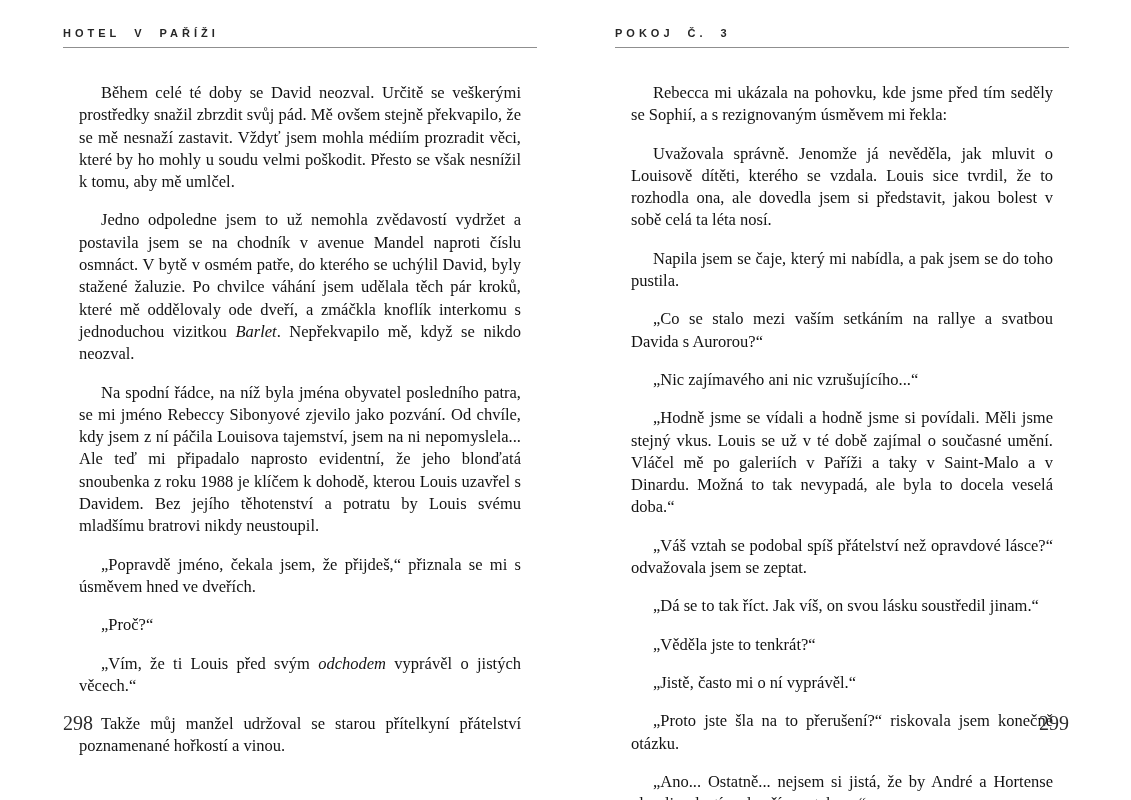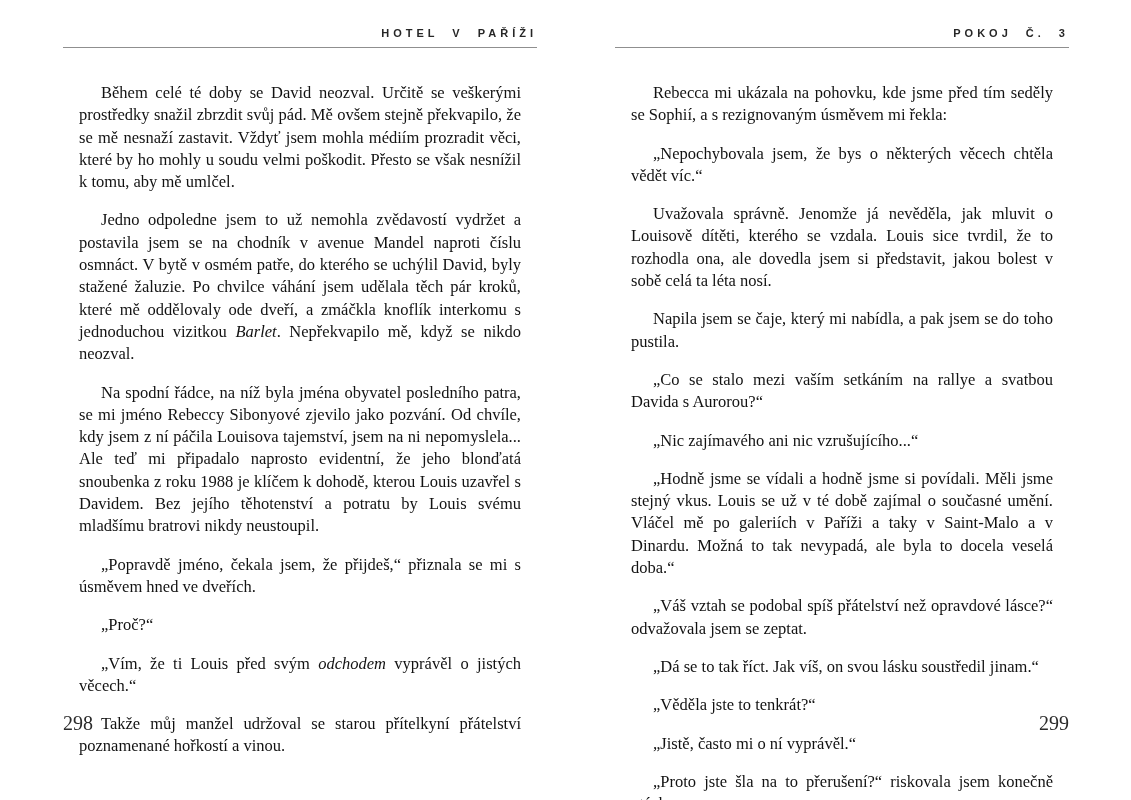--- a/index.html
+++ b/index.html
@@ -20,21 +20,21 @@
     height: 100%;
   }
   .page-left  { left: 63px;  width: 474px; }
   .page-right { left: 615px; width: 454px; }
 
   .running-header {
     position: absolute;
     top: 27px;
     left: 0;
     right: 0;
-    text-align: right;
+    text-align: left;
     font-family: "Liberation Sans", sans-serif;
     font-size: 11px;
     font-weight: 700;
     letter-spacing: 4px;
     word-spacing: 7px;
     color: #262626;
     white-space: nowrap;
   }
   .header-rule {
     position: absolute;
@@ -92,21 +92,20 @@
         <p class="para"><span>Takže můj manžel udržoval se starou přítelkyní přátelství poznamenané hořkostí a vinou.</span></p>
       </div>
     <div class="page-number pn-left">298</div>
   </div>
 
   <div class="page page-right" lang="cs">
     <div class="running-header">POKOJ Č. 3</div>
     <hr class="header-rule">
     <div class="body-text">
         <p class="para"><span>Rebecca mi ukázala na pohovku, kde jsme před tím seděly se Sophií, a s rezignovaným úsměvem mi řekla:</span></p>
-        <p class="para"><span>„Nepochybovala jsem, že bys o některých věcech chtěla vědět víc.“</span></p>
         <p class="para"><span>Uvažovala správně. Jenomže já nevěděla, jak mluvit o Louisově dítěti, kterého se vzdala. Louis sice tvrdil, že to rozhodla ona, ale dovedla jsem si představit, jakou bolest v sobě celá ta léta nosí.</span></p>
         <p class="para"><span>Napila jsem se čaje, který mi nabídla, a pak jsem se do toho pustila.</span></p>
         <p class="para"><span>„Co se stalo mezi vaším setkáním na rallye a svatbou Davida s Aurorou?“</span></p>
         <p class="para"><span>„Nic zajímavého ani nic vzrušujícího...“</span></p>
         <p class="para"><span>„Hodně jsme se vídali a hodně jsme si povídali. Měli jsme stejný vkus. Louis se už v té době zajímal o současné umění. Vláčel mě po galeriích v Paříži a taky v Saint-Malo a v Dinardu. Možná to tak nevypadá, ale byla to docela veselá doba.“</span></p>
         <p class="para"><span>„Váš vztah se podobal spíš přátelství než opravdové lásce?“ odvažovala jsem se zeptat.</span></p>
         <p class="para"><span>„Dá se to tak říct. Jak víš, on svou lásku soustředil jinam.“</span></p>
         <p class="para"><span>„Věděla jste to tenkrát?“</span></p>
         <p class="para"><span>„Jistě, často mi o ní vyprávěl.“</span></p>
         <p class="para"><span>„Proto jste šla na to přerušení?“ riskovala jsem konečně otázku.</span></p>

